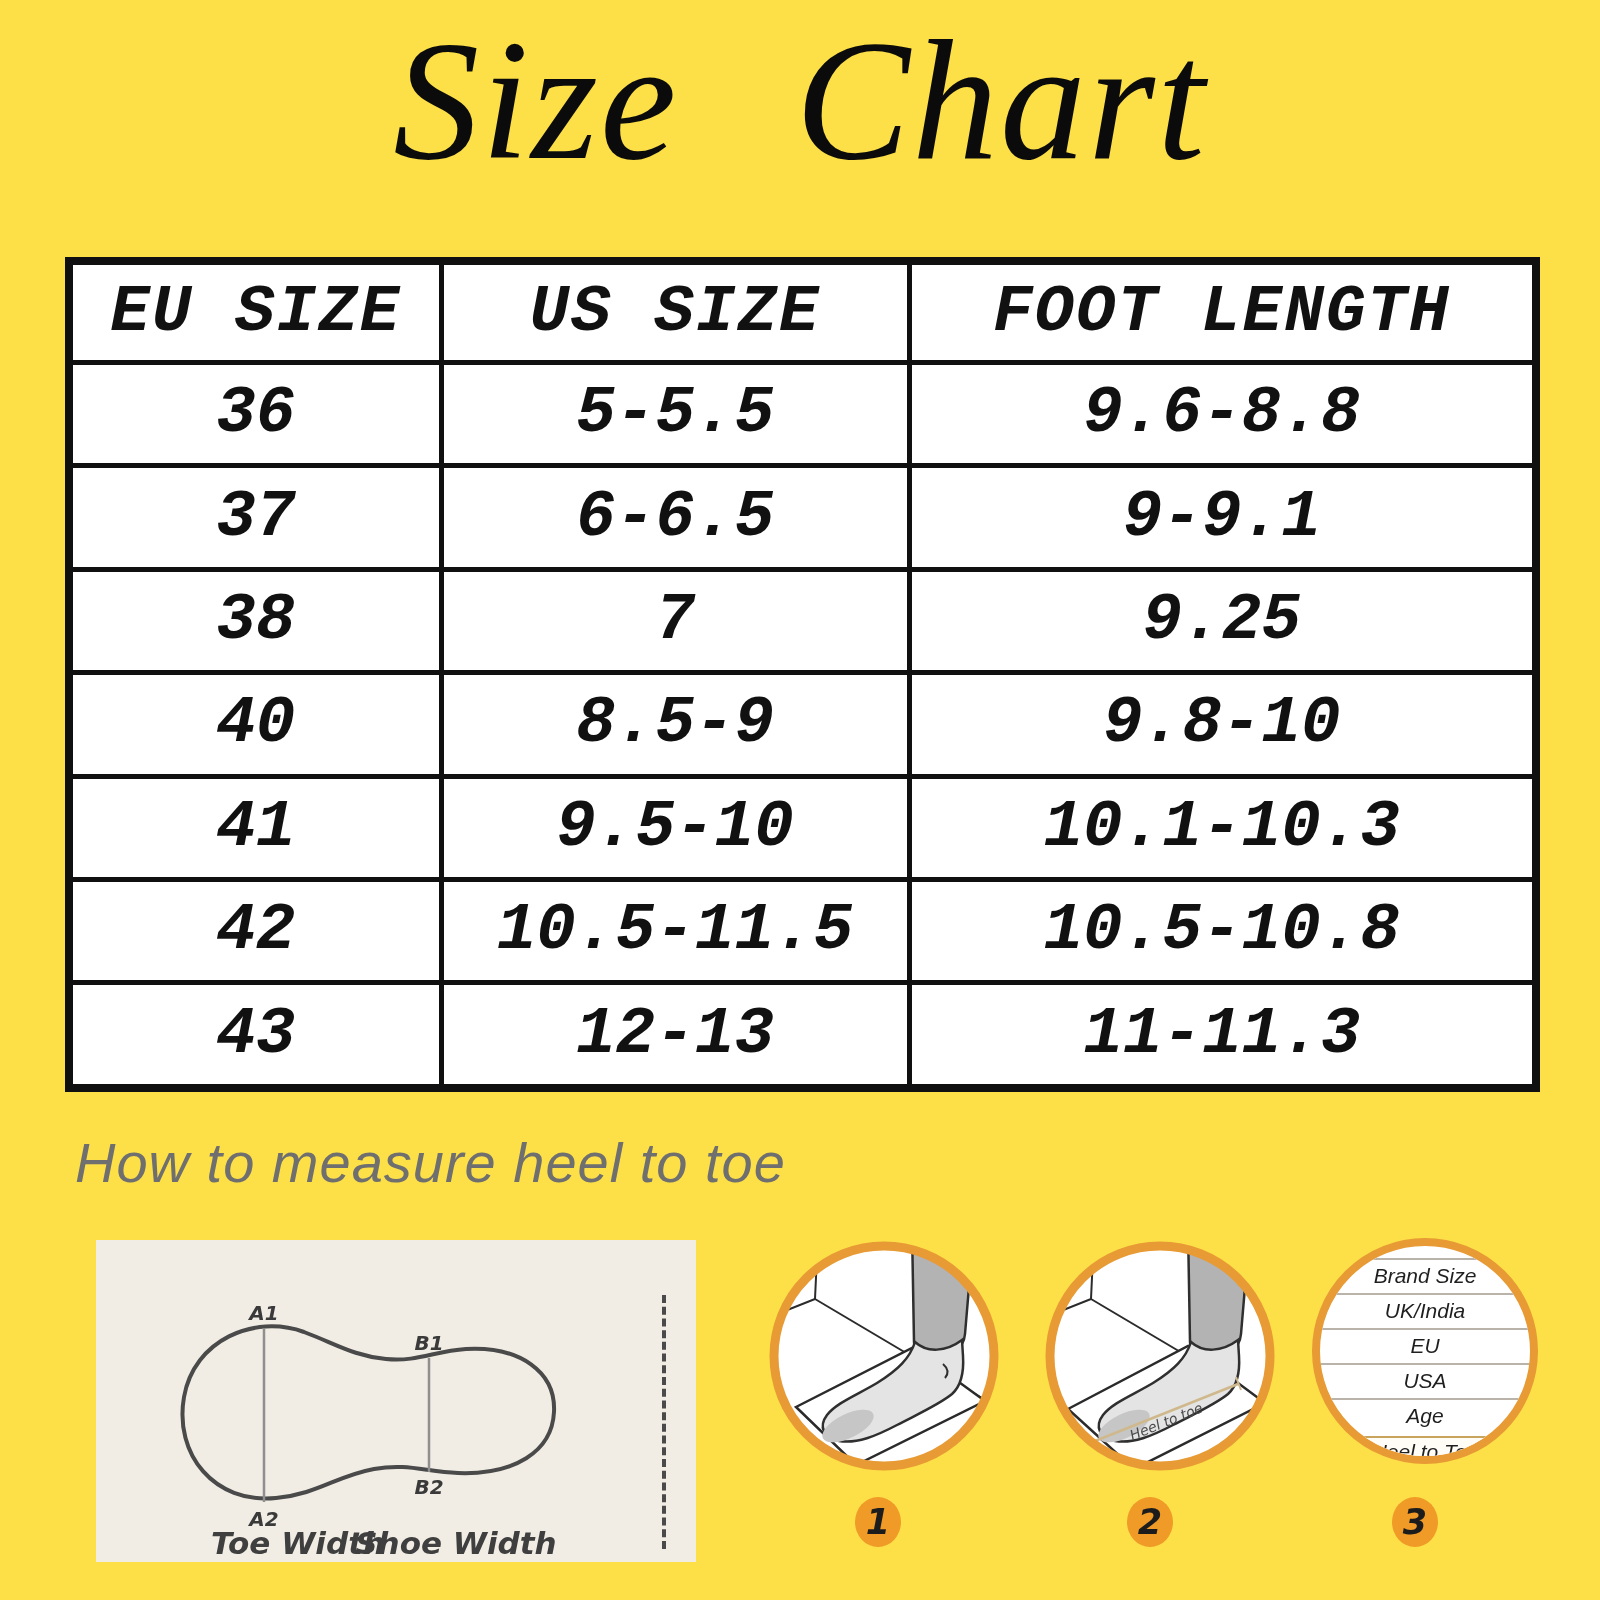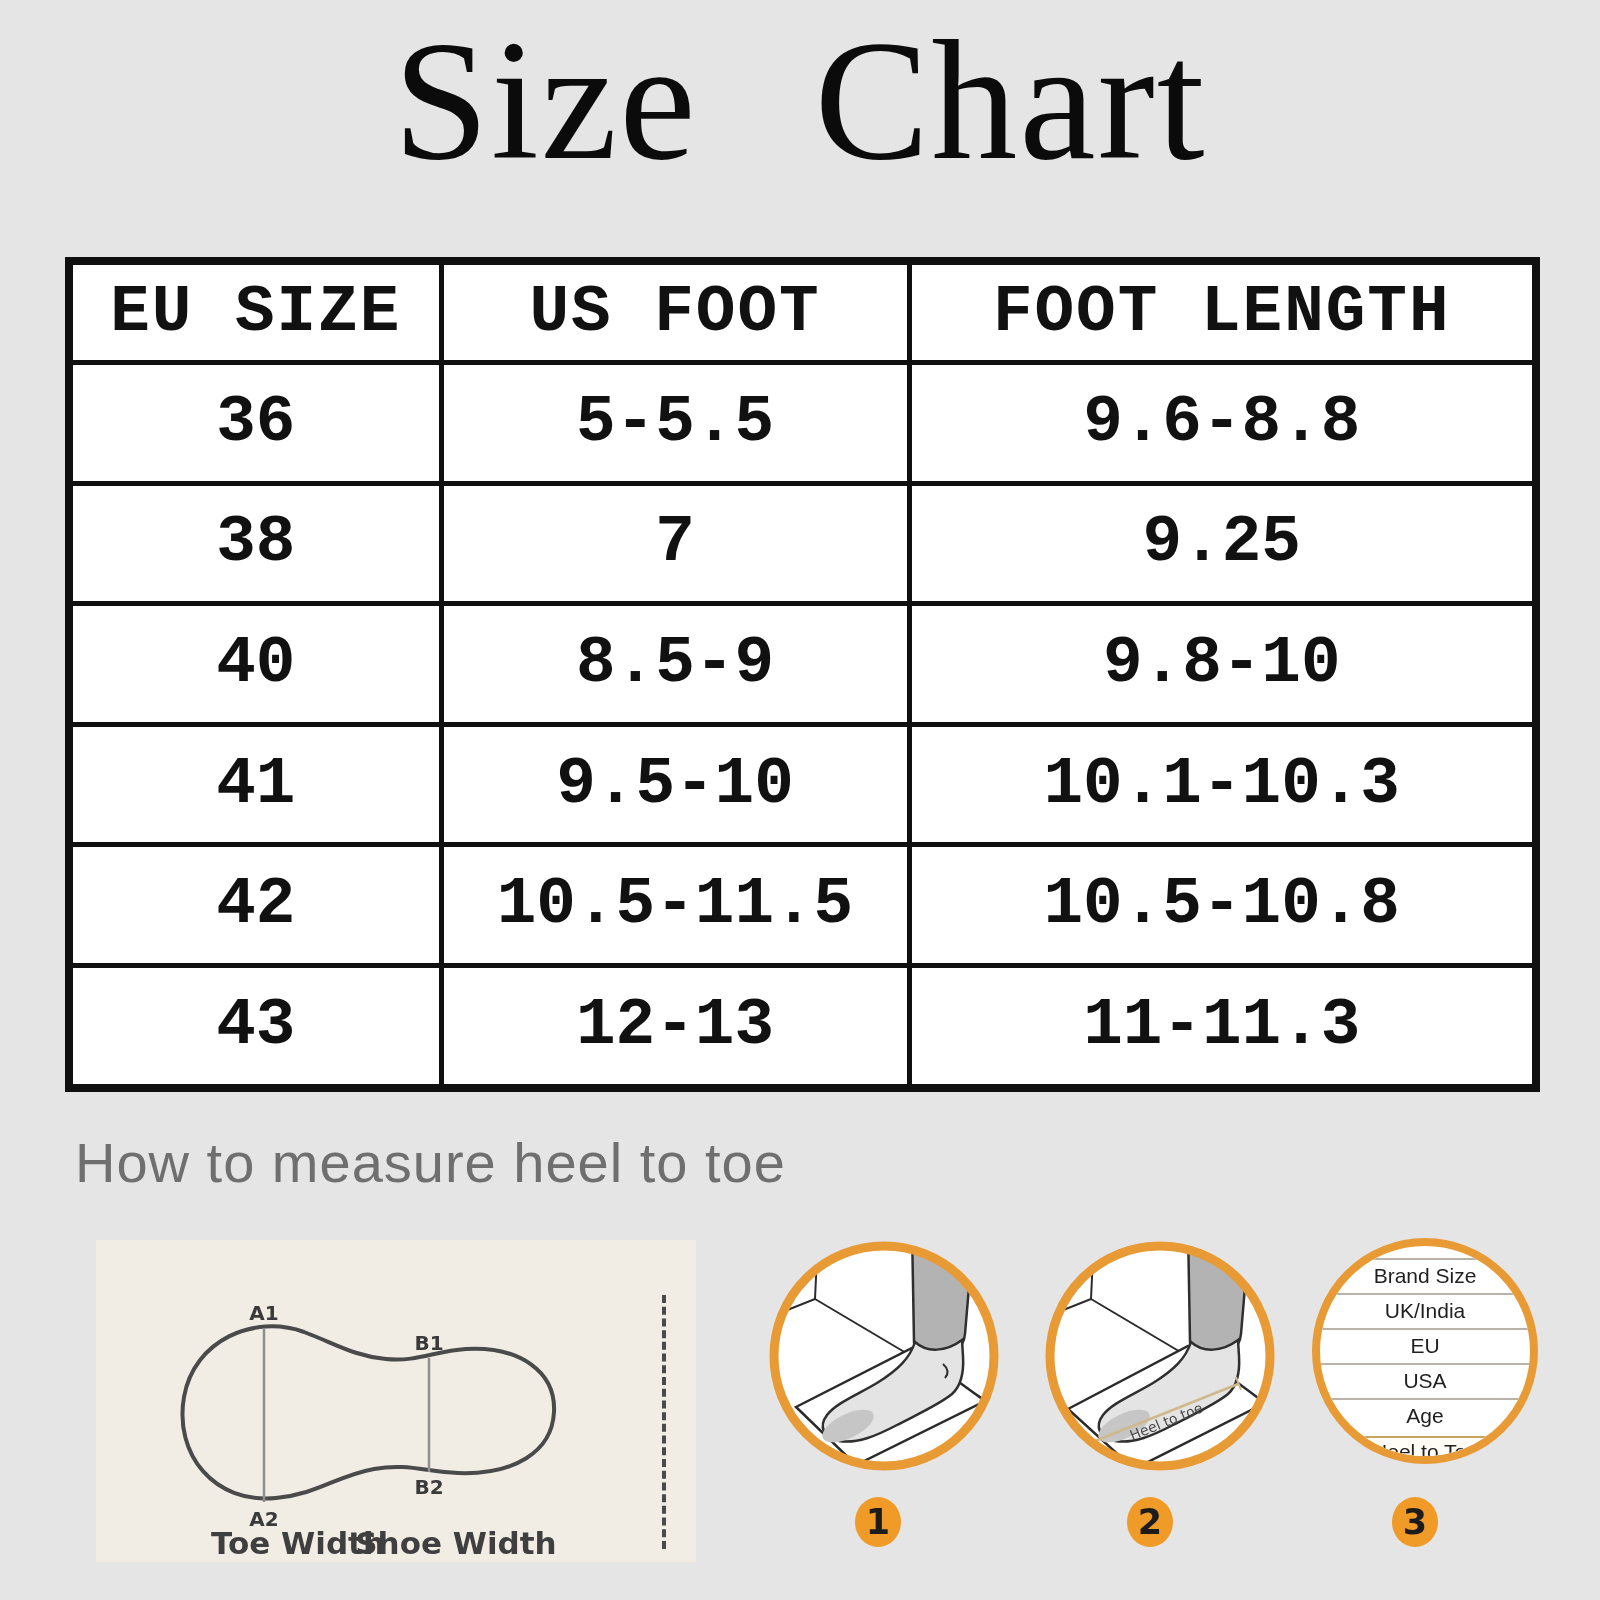--- a/index.html
+++ b/index.html
@@ -1,21 +1,22 @@
 <!DOCTYPE html>
 <html><head>
 <meta charset="utf-8">
 <style>
   html,body{margin:0;padding:0;}
   .canvas{
     position:relative;
     width:1600px;height:1600px;
-    background:#e5e5e5;
+    background:#fde047;
     font-family:"Liberation Sans", sans-serif;
     overflow:hidden;
+    font-style:italic;
   }
   
   .title{
     position:absolute;top:10px;left:0;width:1600px;
     text-align:center;
     font-family:"Liberation Serif", serif;
     font-size:172px;font-weight:400;color:#0b0b0b;
     word-spacing:72px;letter-spacing:2px;
     margin:0;line-height:1.05;
   }
@@ -104,29 +105,34 @@
 
   <table class="size-table">
     <colgroup>
       <col style="width:372px">
         <col style="width:468px">
         <col style="width:627px">
     </colgroup>
     <thead>
       <tr>
         <th>EU SIZE</th>
-        <th>US FOOT</th>
+        <th>US SIZE</th>
         <th>FOOT LENGTH</th>
       </tr>
     </thead>
     <tbody>
       <tr>
         <td>36</td>
         <td>5-5.5</td>
         <td>9.6-8.8</td>
+      </tr>
+      <tr>
+        <td>37</td>
+        <td>6-6.5</td>
+        <td>9-9.1</td>
       </tr>
       <tr>
         <td>38</td>
         <td>7</td>
         <td>9.25</td>
       </tr>
       <tr>
         <td>40</td>
         <td>8.5-9</td>
         <td>9.8-10</td>

